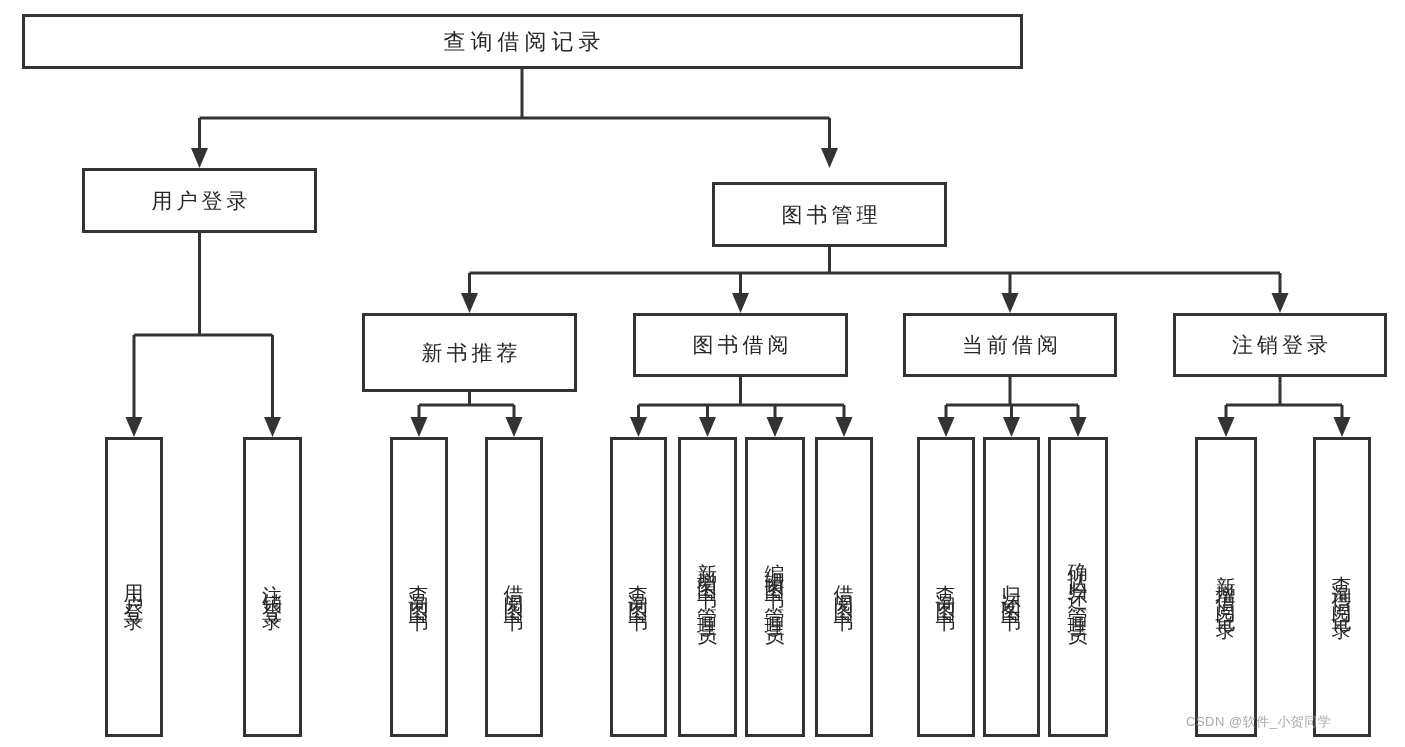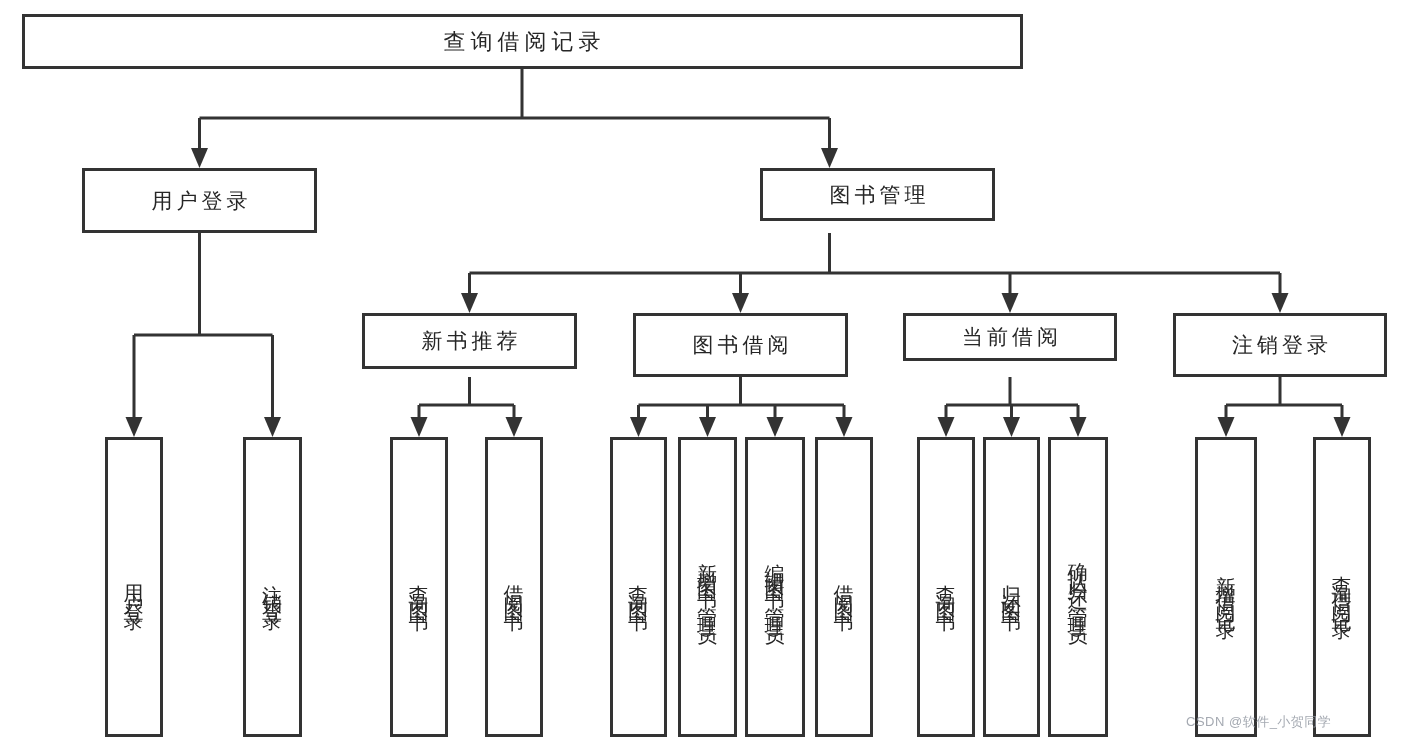--- a/index.html
+++ b/index.html
@@ -65,25 +65,25 @@
       <polygon points="1003,417 1020,417 1011.5,437"></polygon>
       <polygon points="1069.5,417 1086.5,417 1078,437"></polygon>
       <polygon points="1217.5,417 1234.5,417 1226,437"></polygon>
       <polygon points="1333.5,417 1350.5,417 1342,437"></polygon>
     </g>
   </svg>
 
   <div class="box h-box root-box" style="left:22px;top:14px;width:1001px;height:55px;">查询借阅记录</div>
 
   <div class="box h-box" style="left:82px;top:168px;width:235px;height:65px;">用户登录</div>
-  <div class="box h-box" style="left:712px;top:168px;width:235px;height:53px;margin-left:48px;">图书管理</div>
+  <div class="box h-box" style="left:712px;top:182px;width:235px;height:65px;">图书管理</div>
 
-  <div class="box h-box" style="left:362px;top:313px;width:215px;height:56px;">新书推荐</div>
+  <div class="box h-box" style="left:362px;top:313px;width:215px;height:79px;">新书推荐</div>
   <div class="box h-box" style="left:633px;top:313px;width:215px;height:64px;">图书借阅</div>
-  <div class="box h-box" style="left:903px;top:313px;width:214px;height:48px;">当前借阅</div>
+  <div class="box h-box" style="left:903px;top:313px;width:214px;height:64px;">当前借阅</div>
   <div class="box h-box" style="left:1173px;top:313px;width:214px;height:64px;">注销登录</div>
 
   <div class="box v-box" style="left:105px;top:437px;width:58px;height:300px;">
     <span>用户登录</span>
   </div>
   <div class="box v-box" style="left:243px;top:437px;width:59px;height:300px;">
     <span>注销登录</span>
   </div>
 
   <div class="box v-box" style="left:390px;top:437px;width:58px;height:300px;">

